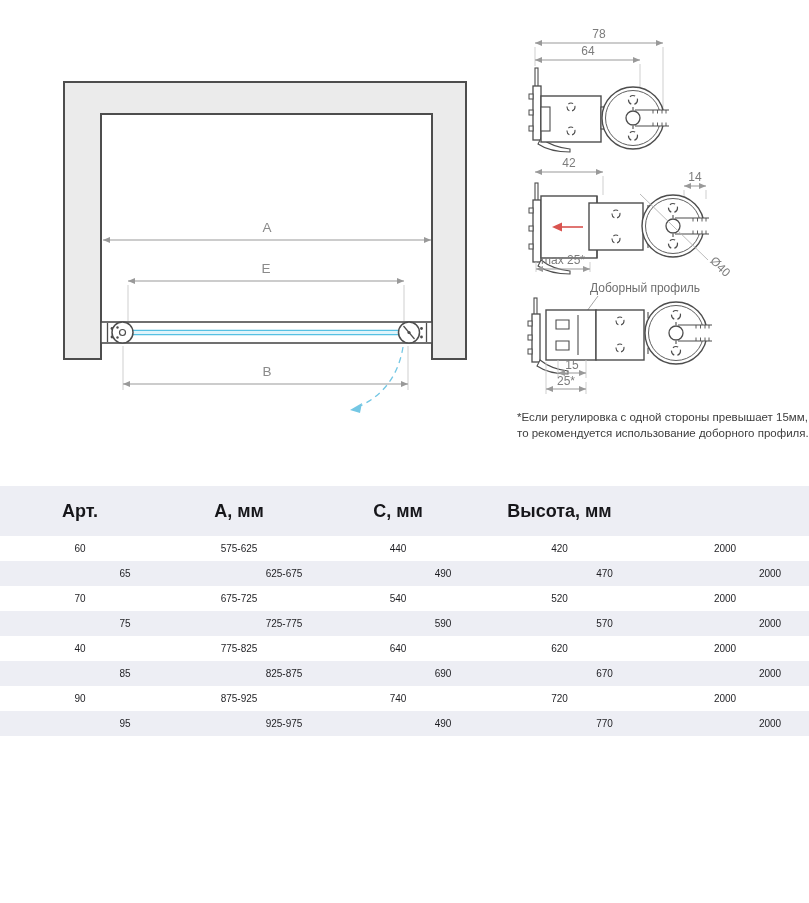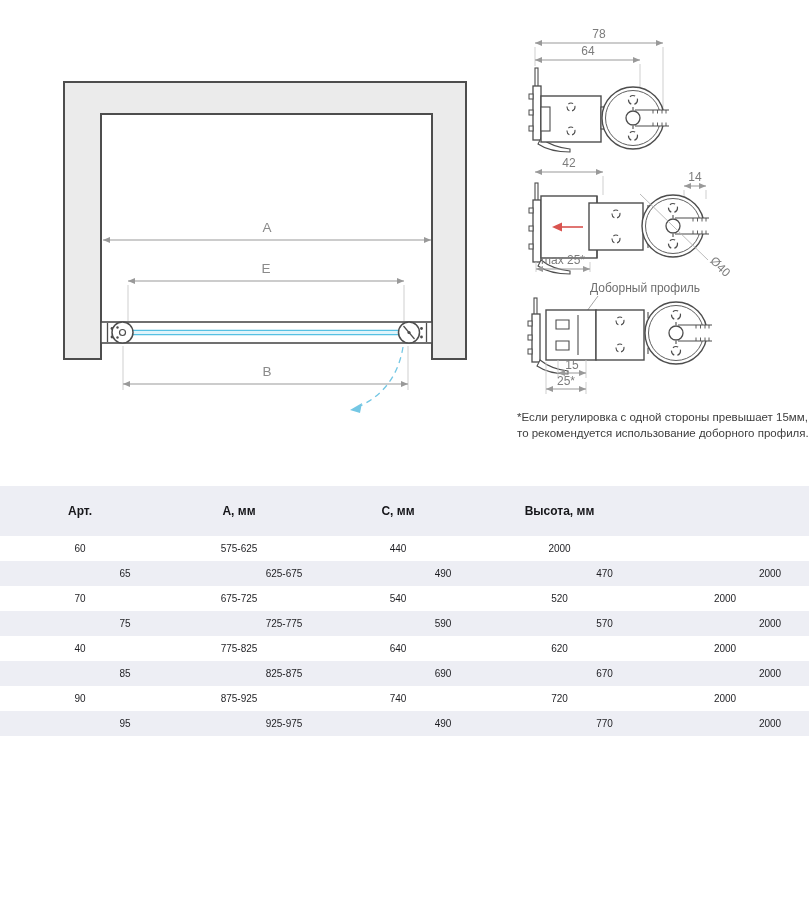--- a/index.html
+++ b/index.html
@@ -3,21 +3,21 @@
 <meta charset="utf-8">
 <style>
   html,body{margin:0;padding:0;background:#fff;}
   body{width:809px;height:903px;font-family:"Liberation Sans",sans-serif;overflow:hidden;}
   .diagram-area{position:relative;width:809px;height:486px;background:#fff;}
   .diagram-area svg{position:absolute;left:0;top:0;}
 
   
   .size-table{width:809px;}
   .trow{display:grid;grid-template-columns:160px 158px 160px 163px 168px;align-items:center;text-align:center;}
-  .trow.head{height:50px;background:#edeef4;font-size:12px;font-weight:600;color:#16161a;}
+  .trow.head{height:50px;background:#edeef4;font-size:18px;font-weight:600;color:#16161a;}
   .trow.body{height:25px;font-size:10px;font-weight:400;color:#1e1e22;background:#fff;}
   .trow.body.alt{background:#edeef4;padding-left:45px;}
 
   
   .dimL{font-family:"Liberation Sans",sans-serif;font-size:13.5px;fill:#8a8a8a;}
   .dim{font-family:"Liberation Sans",sans-serif;font-size:12px;fill:#7c7c7c;}
   .plabel{font-family:"Liberation Sans",sans-serif;font-size:12px;fill:#6e6e6e;}
   .note{font-family:"Liberation Sans",sans-serif;font-size:11.5px;fill:#3d3d3d;}
 </style>
 </head>
@@ -227,20 +227,21 @@
     <div>Арт.</div>
     <div>А, мм</div>
     <div>С, мм</div>
     <div>Высота, мм</div>
   </div>
 
   <div class="trow body">
     <div>60</div>
     <div>575-625</div>
     <div>440</div>
+    <div>420</div>
     <div>2000</div>
   </div>
   <div class="trow body alt">
     <div>65</div>
     <div>625-675</div>
     <div>490</div>
     <div>470</div>
     <div>2000</div>
   </div>
   <div class="trow body">

